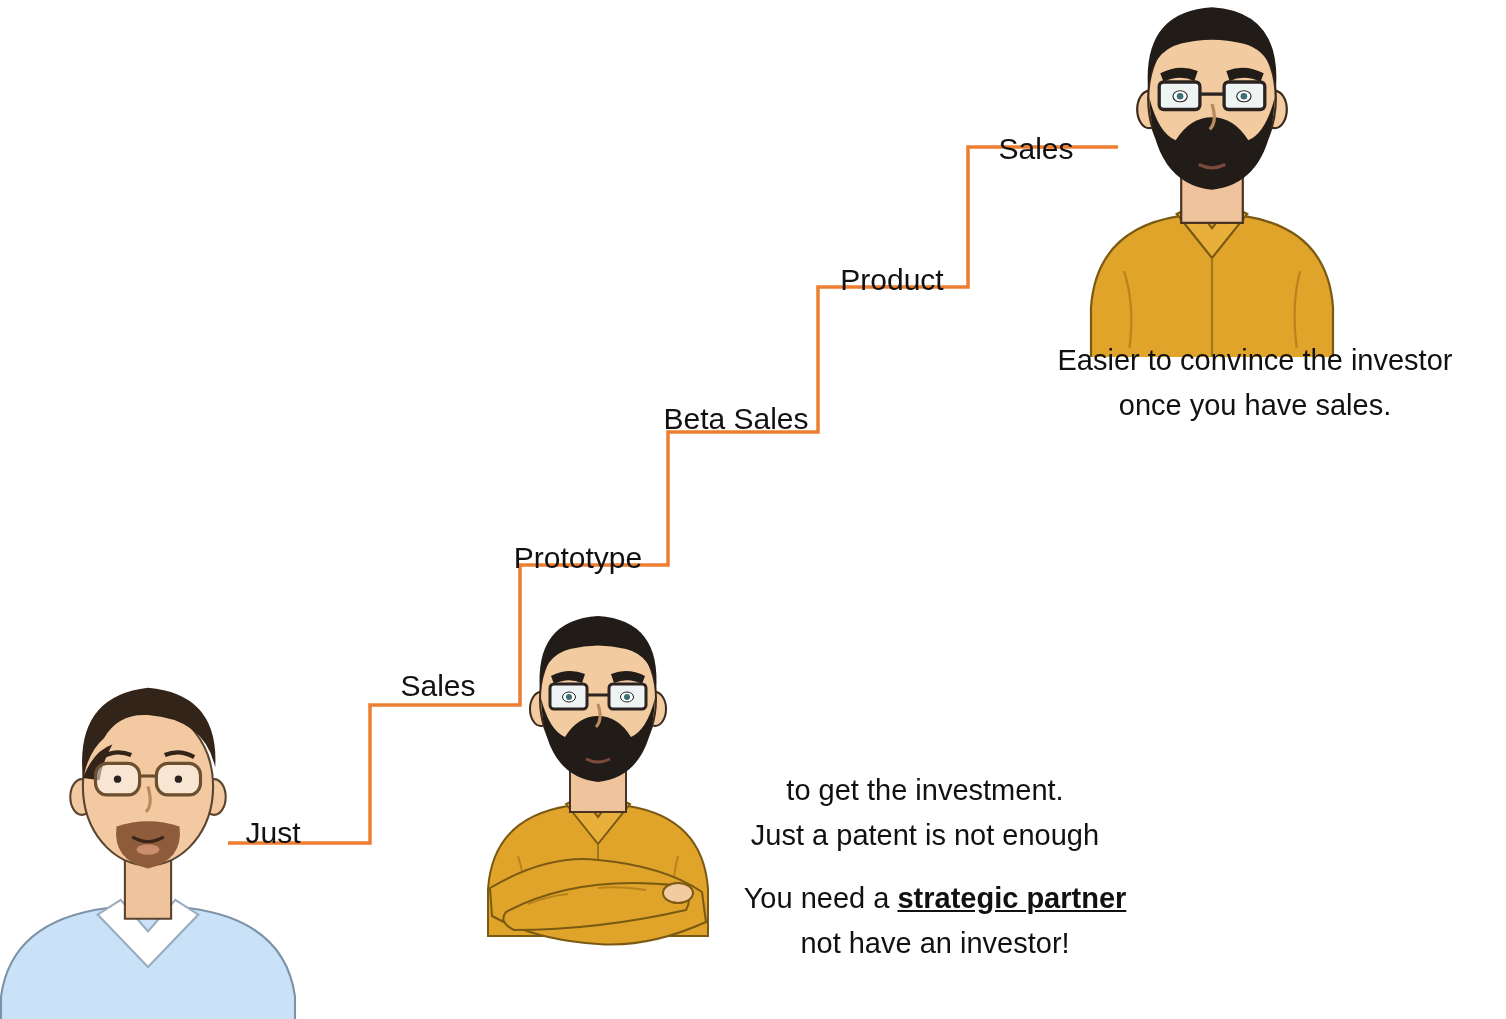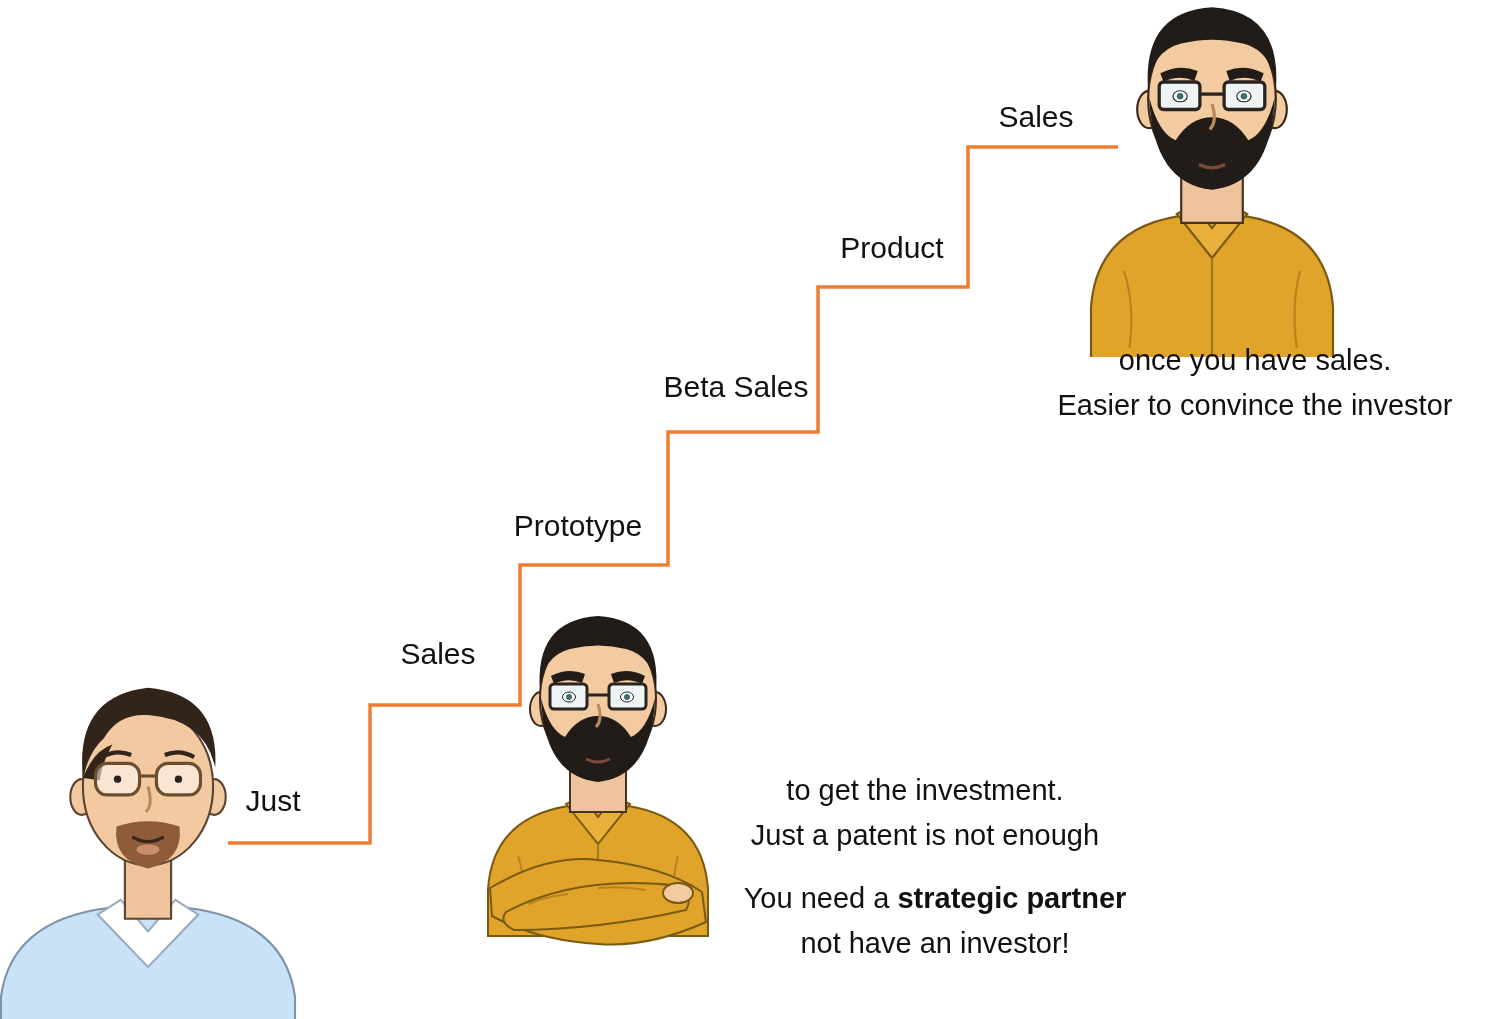--- a/index.html
+++ b/index.html
@@ -13,31 +13,32 @@
     color:#1a1a1a;
   }
   .stairs{position:absolute;left:0;top:0;}
   .step-label{
     position:absolute;
     transform:translateX(-50%);
     font-size:30px;
     line-height:34px;
     white-space:nowrap;
     color:#111;
+    margin-top:32px;
   }
   .note{
     position:absolute;
     transform:translateX(-50%);
     text-align:center;
     font-size:29px;
     line-height:45px;
     white-space:nowrap;
     color:#111;
   }
-  .note .bold{font-weight:bold;}
+  .note .bold{font-weight:bold;text-decoration:underline;}
   .char{position:absolute;}
   .char svg{display:block;}
 </style>
 </head>
 <body>
 
 <div class="canvas">
 
   <svg width="0" height="0" style="position:absolute" aria-hidden="true">
     <defs>
@@ -121,22 +122,22 @@
       <circle cx="131" cy="123" r="3.5" fill="#2a2320"></circle>
       <circle cx="189" cy="123" r="3.5" fill="#2a2320"></circle>
       <path d="M160 130 Q165 148 158 154" stroke="#b98a5e" stroke-width="3" fill="none"></path>
       <path d="M130 168 Q160 158 190 168 Q194 200 160 208 Q126 200 130 168 Z" fill="#8E5B3B"></path>
       <path d="M145 178 Q160 187 175 178" stroke="#3c2416" stroke-width="3" fill="none"></path>
       <ellipse cx="160" cy="190" rx="11" ry="5" fill="#C98E6B"></ellipse>
     </svg>
   </div>
 
   <div class="note" style="left:1255px;top:338px">
+    <div>Easier to convince the investor</div>
     <div>once you have sales.</div>
-    <div>Easier to convince the investor</div>
   </div>
 
   <div class="note" style="left:925px;top:768px">
     <div>to get the investment.</div>
     <div>Just a patent is not enough</div>
   </div>
 
   <div class="note" style="left:935px;top:876px">
     <div><span>You need a </span><span class="bold">strategic partner</span></div>
     <div>not have an investor!</div>

